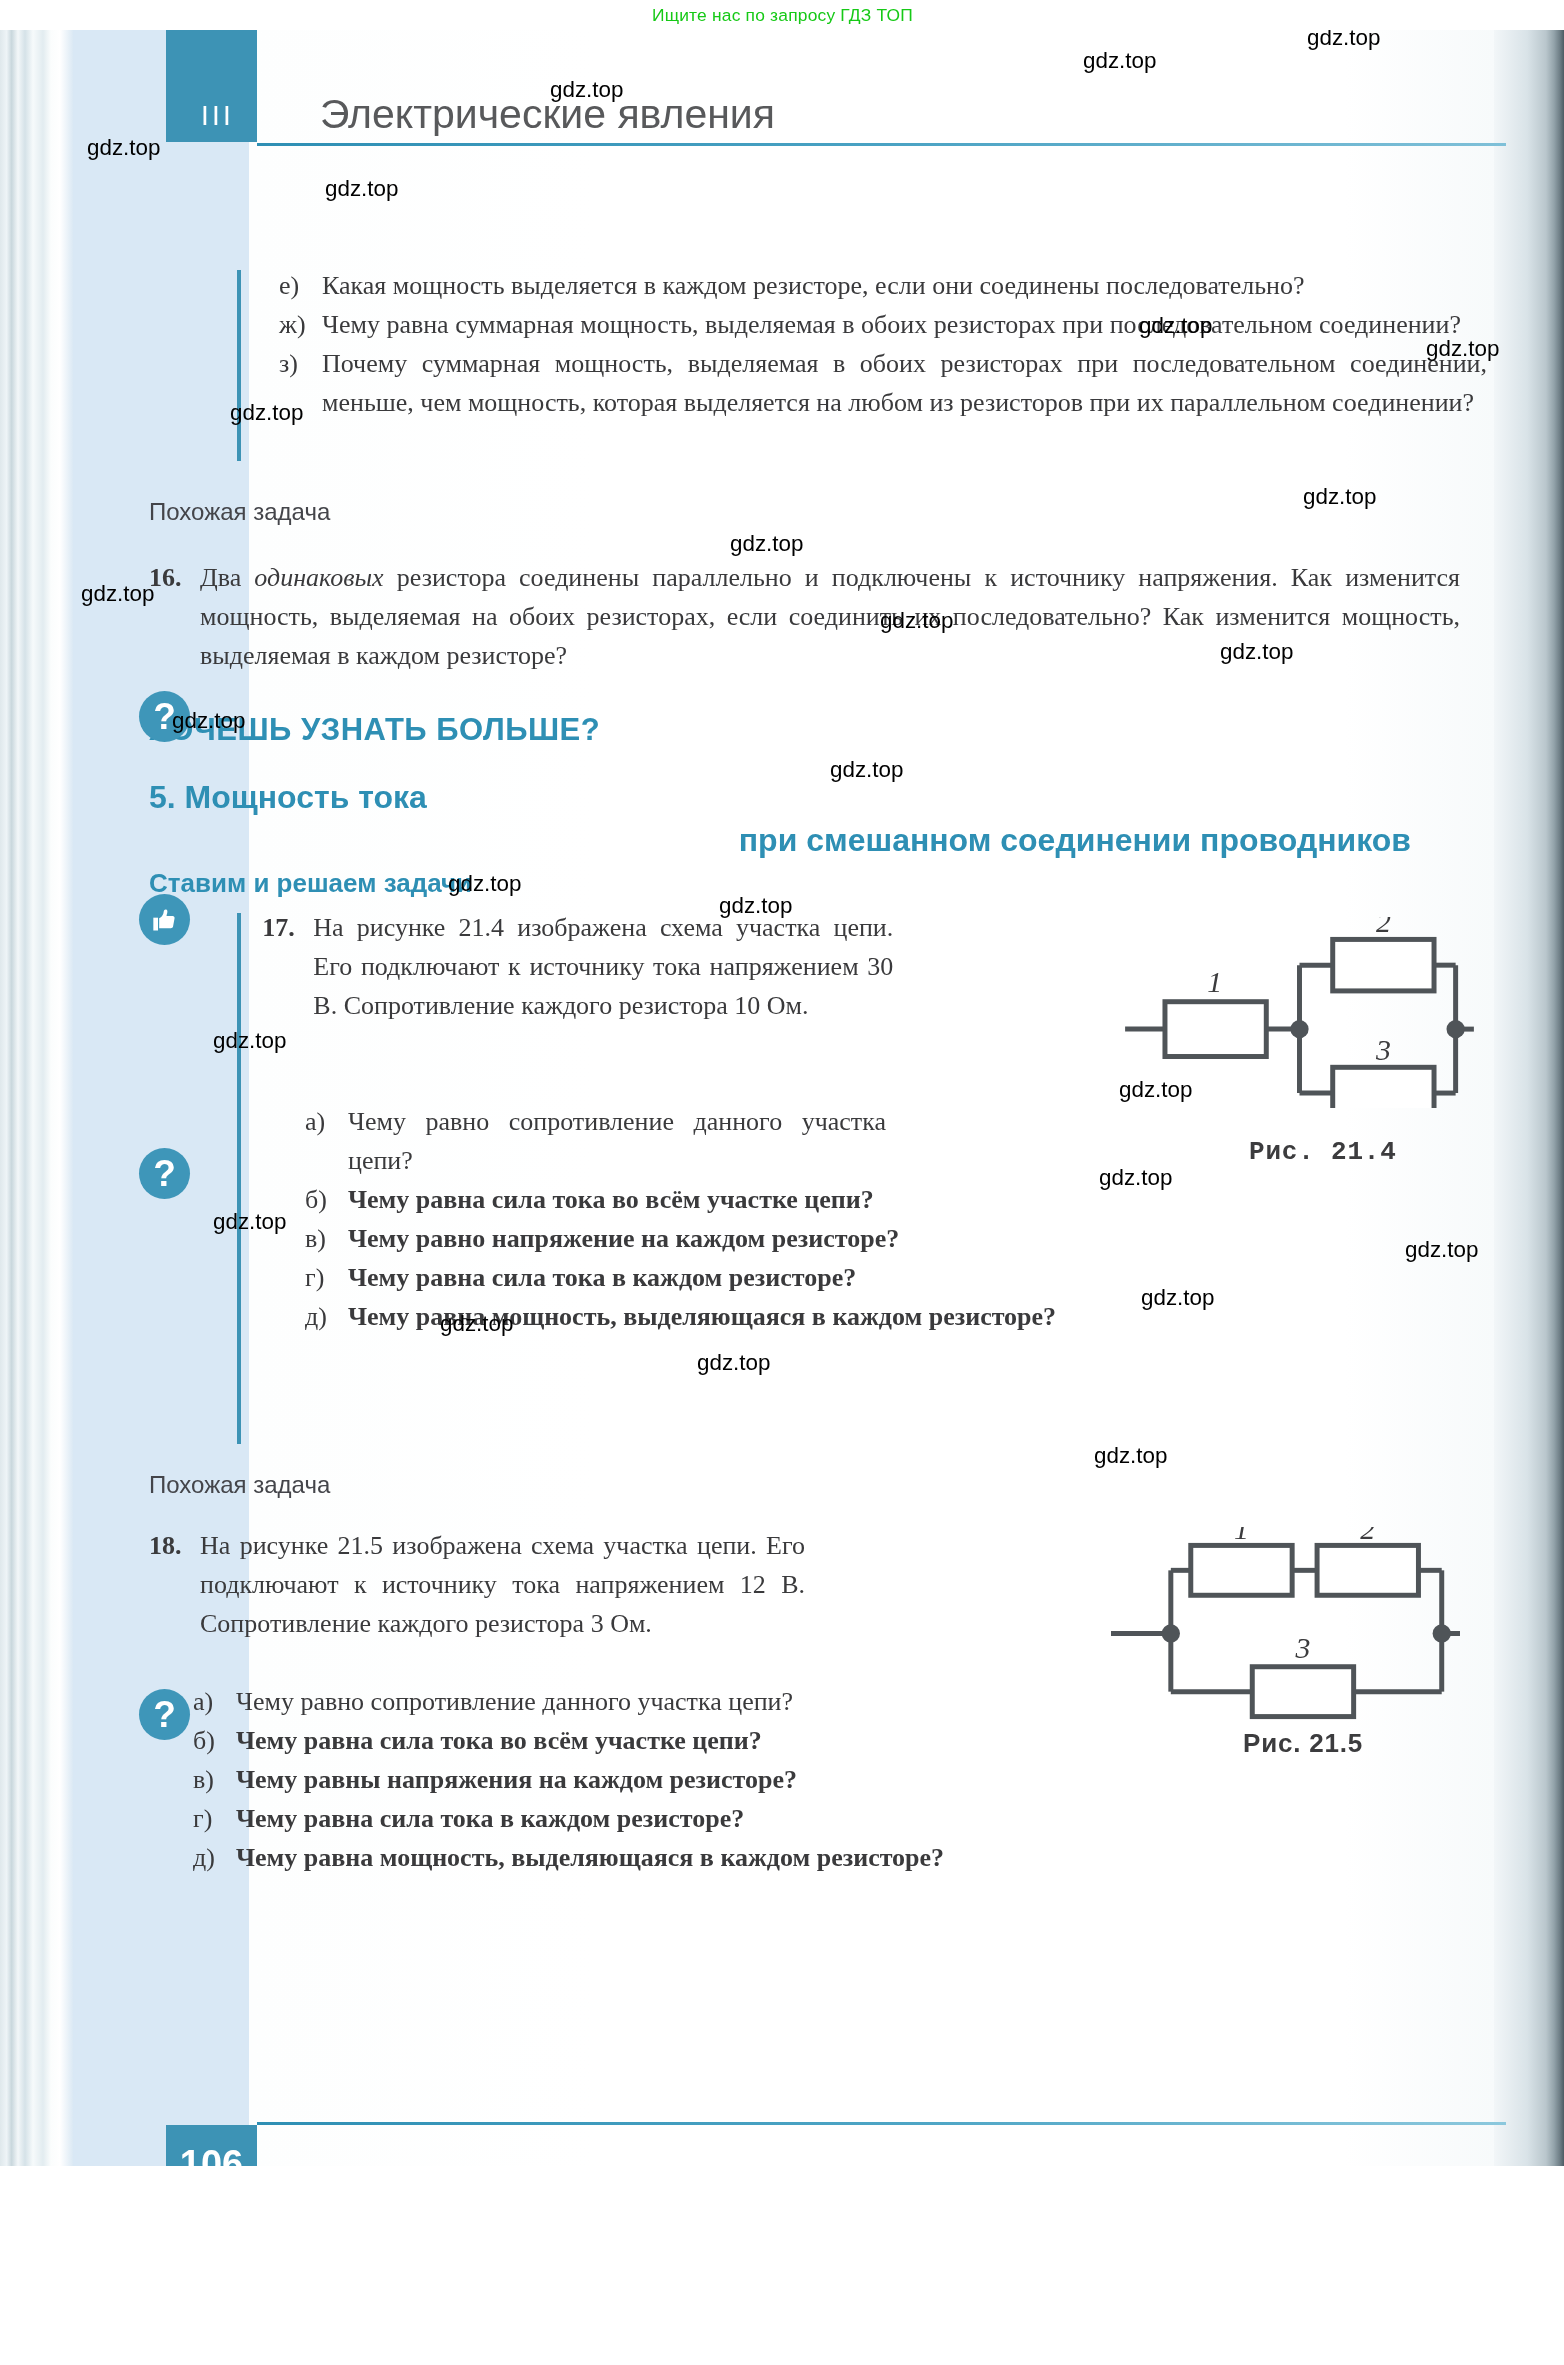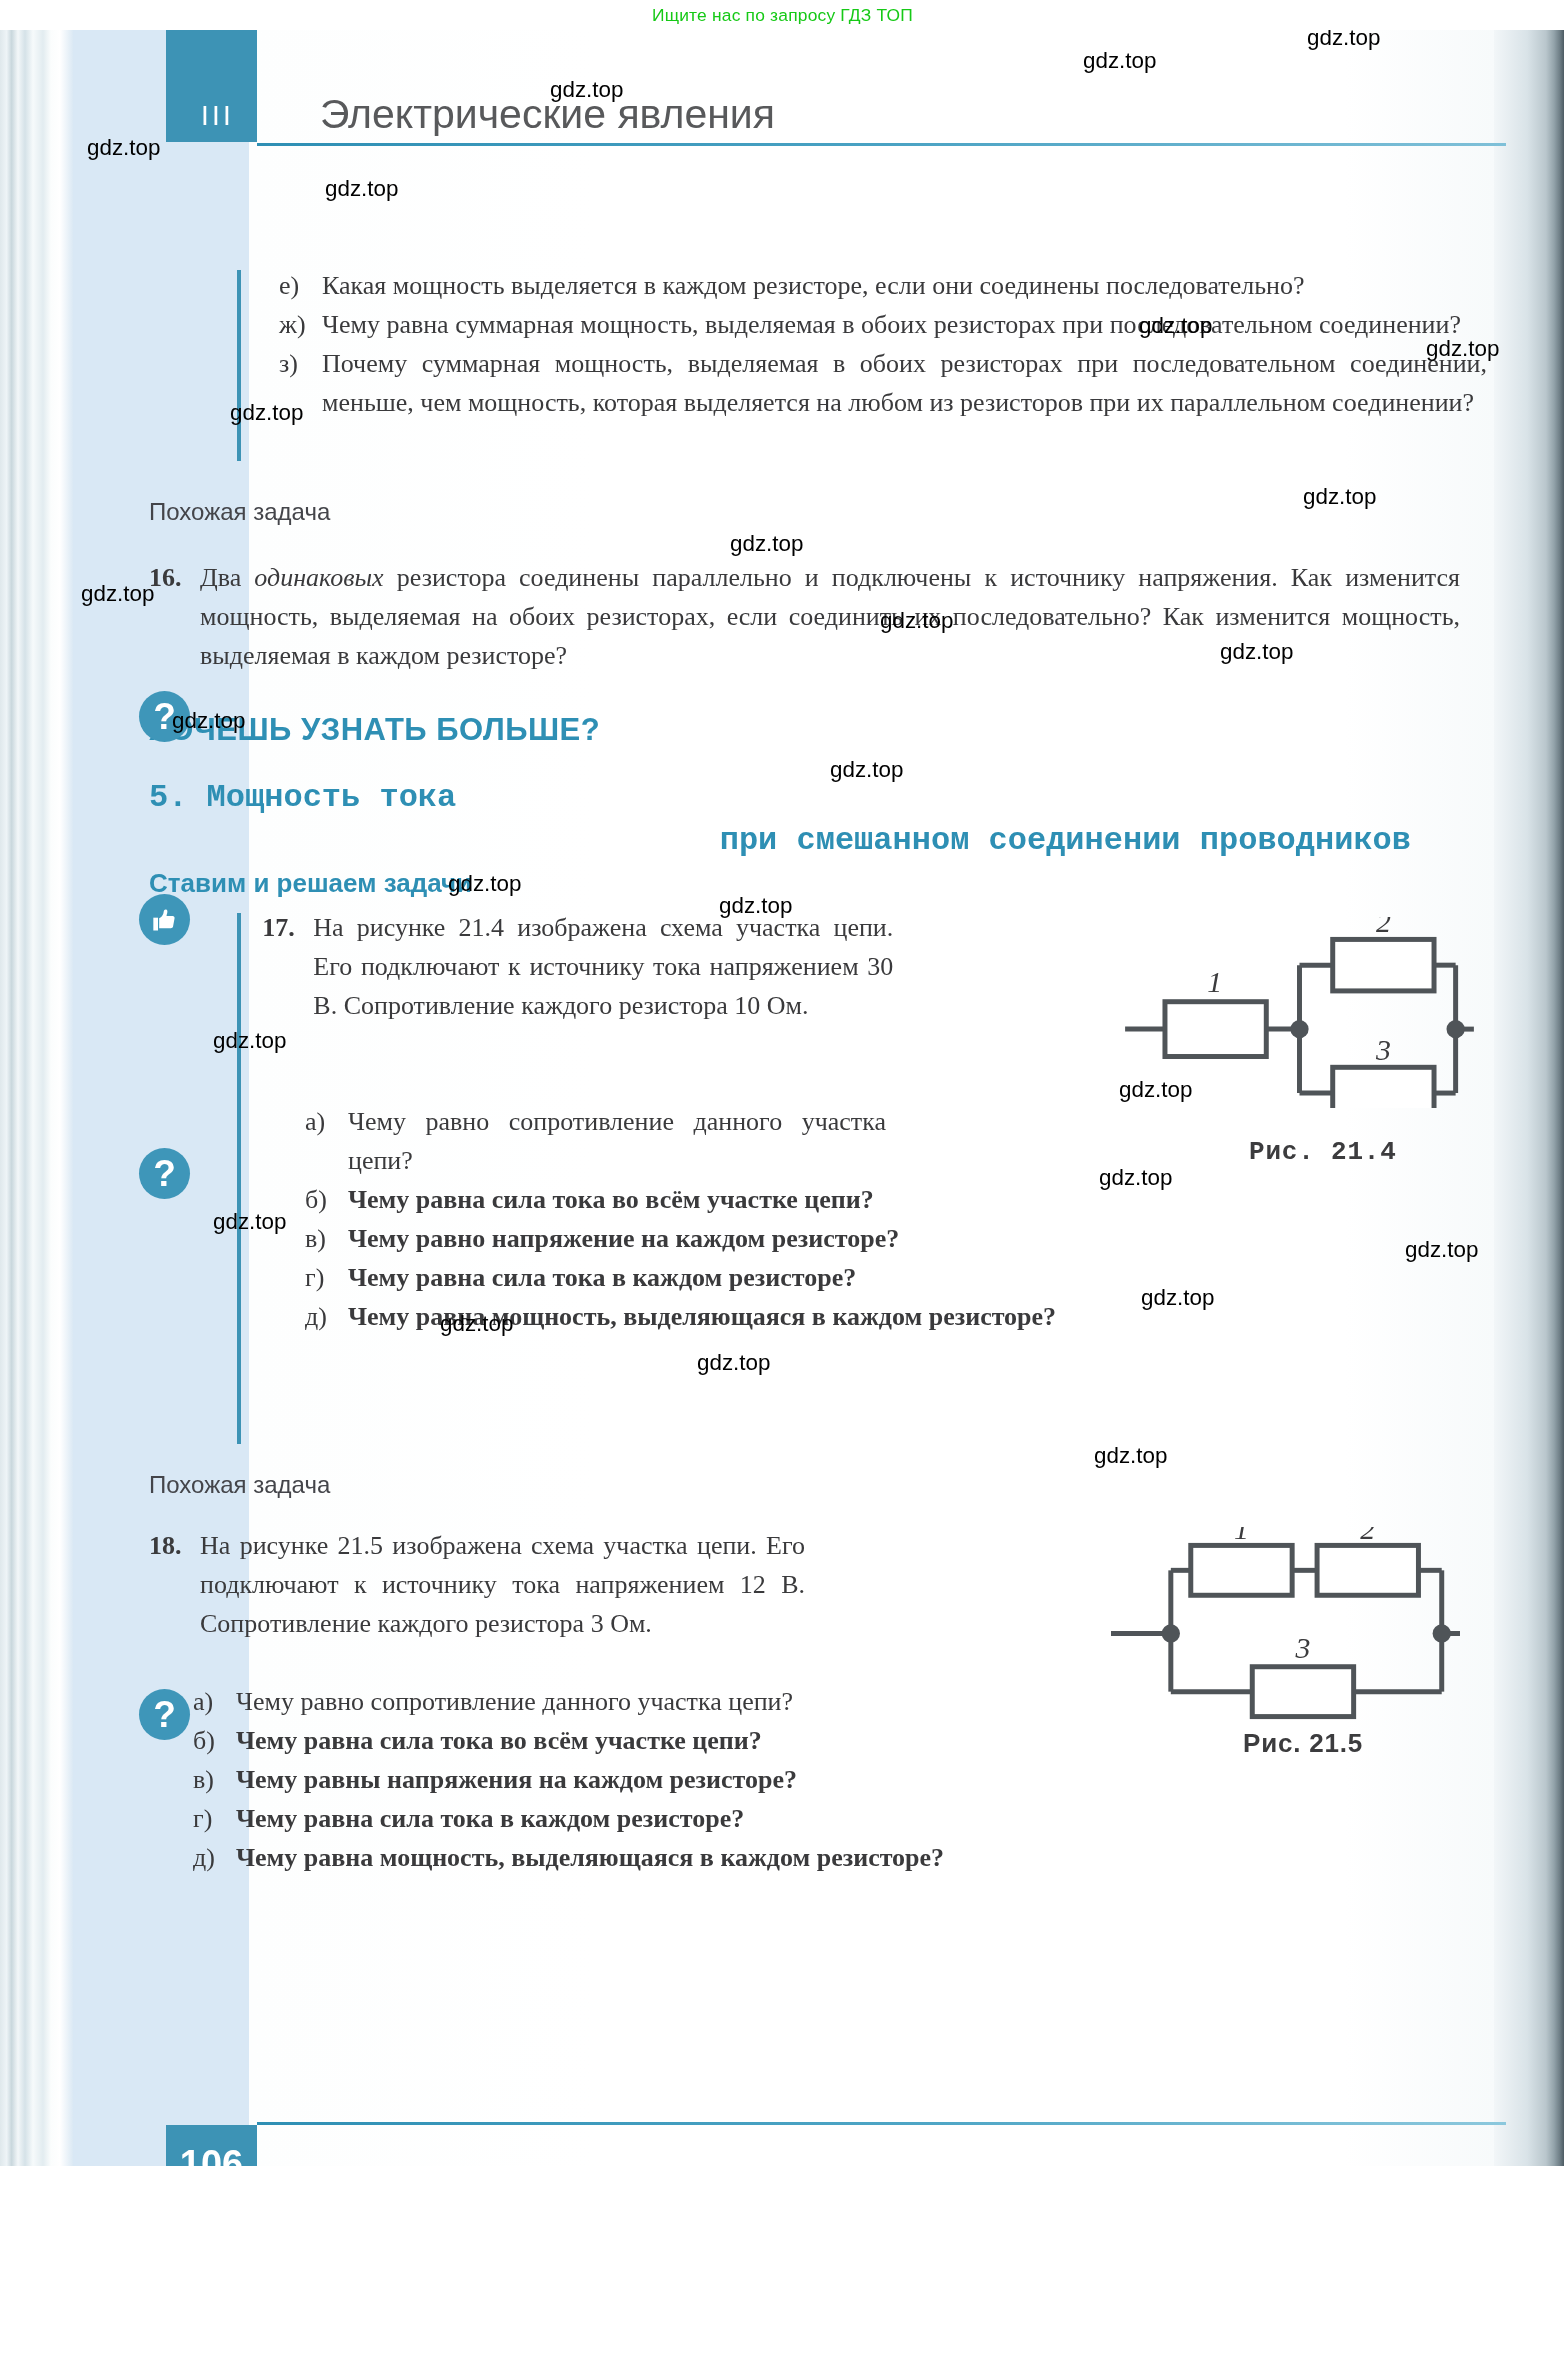--- a/index.html
+++ b/index.html
@@ -190,21 +190,21 @@
     position: absolute;
     color: #2e8fb4;
     font-family: "Liberation Sans", sans-serif;
     font-weight: bold;
     font-size: 31px;
     letter-spacing: 0.5px;
   }
   .sec-head {
     position: absolute;
     color: #2e8fb4;
-    font-family: Liberation Mono, monospace;
+    font-family: Liberation Sans, sans-serif;
     font-weight: bold;
     font-size: 32px;
     line-height: 43px;
   }
   .sec-head .l2 { padding-left: 51px; text-align: right; }
   .sub-head {
     position: absolute;
     color: #2e8fb4;
     font-family: "Liberation Sans", sans-serif;
     font-weight: bold;

